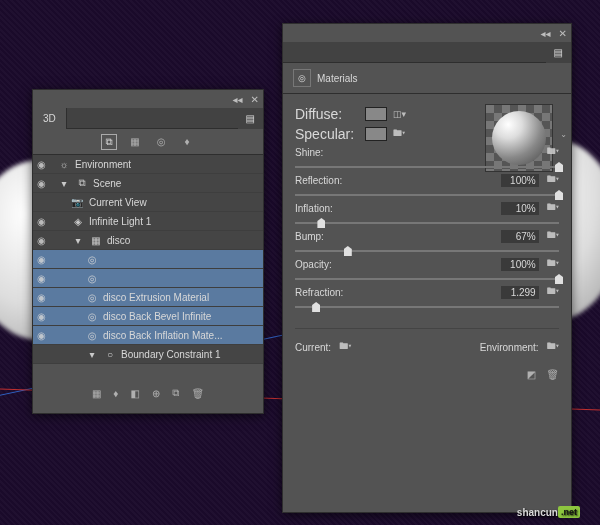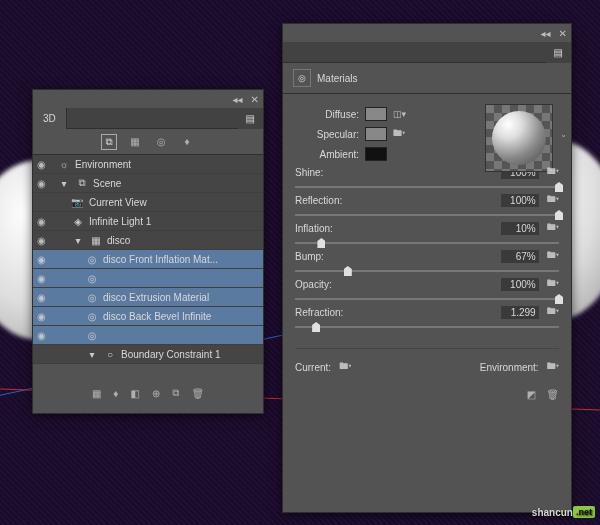--- a/index.html
+++ b/index.html
@@ -26,40 +26,40 @@
 .eye{width:12px;opacity:0.8;flex-shrink:0}
 .trow .pad{flex-shrink:0}
 .trow .ico{width:14px;flex-shrink:0;opacity:0.9;text-align:center}
 .trow .lbl{white-space:nowrap;overflow:hidden;text-overflow:ellipsis}
 .btmbar{position:absolute;bottom:8px;left:0;right:0;height:24px;display:flex;align-items:center;justify-content:center;gap:12px}
 .btmbar .bi{opacity:0.7;cursor:pointer}
 .sect-tab{display:flex;align-items:center;gap:6px;padding:6px 10px;border-bottom:1px solid #2e2e2e}
 .sect-tab .sqico{width:18px;height:18px;border:1px solid #777;display:flex;align-items:center;justify-content:center;font-size:9px}
 .props-body{padding:10px 12px;position:relative}
 .swrow{display:flex;align-items:center;height:20px}
-.swrow .lab{width:70px;text-align:right;padding-right:6px;font-size:10px}
+.swrow .lab{width:70px;padding-right:18px;font-size:14px}
 .sw{width:22px;height:14px;background:#888;border:1px solid #222;margin-right:4px}
 .sw.blk{background:#111}
 .miniico{font-size:9px;opacity:0.8;margin-left:2px}
 .sphere{position:absolute;right:6px;top:0;width:68px;height:68px;border:1px solid #333;background:
   repeating-conic-gradient(#555 0 25%,#777 0 50%) 0 0/16px 16px}
 .sphere::after{content:"";position:absolute;inset:6px;border-radius:50%;background:radial-gradient(circle at 30% 25%,#fff 0%,#ddd 25%,#888 60%,#444 100%)}
 .sphere-dd{position:absolute;right:-8px;top:26px;font-size:8px;opacity:0.7}
 .slrow{margin-top:0}
 .slhead{display:flex;align-items:center;justify-content:space-between}
 .slhead .lab{font-size:10px}
 .slhead .valgrp{display:flex;align-items:center;gap:6px}
 .slhead .val{background:#3a3a3a;padding:1px 3px;min-width:38px;text-align:right;font-size:10px}
 .track{height:10px;position:relative;margin-top:2px}
 .track::before{content:"";position:absolute;left:0;right:0;top:4px;height:2px;background:#777}
 .thumb{position:absolute;top:0;width:8px;height:10px;background:#e0e0e0;clip-path:polygon(0 30%,50% 0,100% 30%,100% 100%,0 100%);transform:translateX(-4px)}
 .botrow{display:flex;justify-content:space-between;margin-top:16px;padding-top:10px;border-top:1px solid #444}
 .botrow .grp{display:flex;align-items:center;gap:6px}
 .footbtns{display:flex;justify-content:flex-end;gap:10px;margin-top:14px}
-.wm{position:absolute;right:5px;bottom:5px;font-size:16px;color:#8dc63f;font-weight:bold;text-shadow:1px 1px 2px #000}
+.wm{position:absolute;right:20px;bottom:5px;font-size:16px;color:#8dc63f;font-weight:bold;text-shadow:1px 1px 2px #000}
 .wm .net{background:#8dc63f;color:#111;font-size:9px;padding:1px 3px;border-radius:2px;vertical-align:middle}
 </style>
 </head>
 <body>
 
 <div class="bg-pattern"></div>
 <div class="bg-shape bg1"></div>
 <div class="bg-shape bg2"></div>
 <div class="line-blue"></div>
 <div class="line-red"></div>
@@ -110,21 +110,20 @@
         <span class="eye">◉</span>
         <span class="pad" style="width:14px"></span>
         <span class="ico">▾</span>
         <span class="ico">▦</span>
         <span class="lbl">disco</span>
       </div>
       <div class="trow sel">
         <span class="eye">◉</span>
         <span class="pad" style="width:28px"></span>
         <span class="ico">◎</span>
-        <span class="lbl">disco Front Inflation Mat...</span>
       </div>
       <div class="trow sel">
         <span class="eye">◉</span>
         <span class="pad" style="width:28px"></span>
         <span class="ico">◎</span>
       </div>
       <div class="trow sel">
         <span class="eye">◉</span>
         <span class="pad" style="width:28px"></span>
         <span class="ico">◎</span>
@@ -133,20 +132,21 @@
       <div class="trow sel">
         <span class="eye">◉</span>
         <span class="pad" style="width:28px"></span>
         <span class="ico">◎</span>
         <span class="lbl">disco Back Bevel Infinite</span>
       </div>
       <div class="trow sel">
         <span class="eye">◉</span>
         <span class="pad" style="width:28px"></span>
         <span class="ico">◎</span>
+        <span class="lbl">disco Back Inflation Mate...</span>
       </div>
       <div class="trow">
         <span class="eye"></span>
         <span class="pad" style="width:28px"></span>
         <span class="ico">▾</span>
         <span class="ico">○</span>
         <span class="lbl">Boundary Constraint 1</span>
       </div>
     </div>
   <div class="btmbar">
@@ -178,24 +178,20 @@
       <div class="swrow">
         <div class="lab">Diffuse:</div>
         <div class="sw"></div>
         <span class="miniico">◫▾</span>
       </div>
       <div class="swrow">
         <div class="lab">Specular:</div>
         <div class="sw"></div>
         <span class="miniico">🖿▾</span>
       </div>
-      <div class="swrow">
-        <div class="lab">Ambient:</div>
-        <div class="sw blk"></div>
-      </div>
       <div class="sphere"></div>
       <span class="sphere-dd">⌄</span>
     </div>
 
     <div id="sliders">
         <div class="slrow">
           <div class="slhead">
             <span class="lab">Shine:</span>
             <span class="valgrp">
               <span class="val">100%</span>

